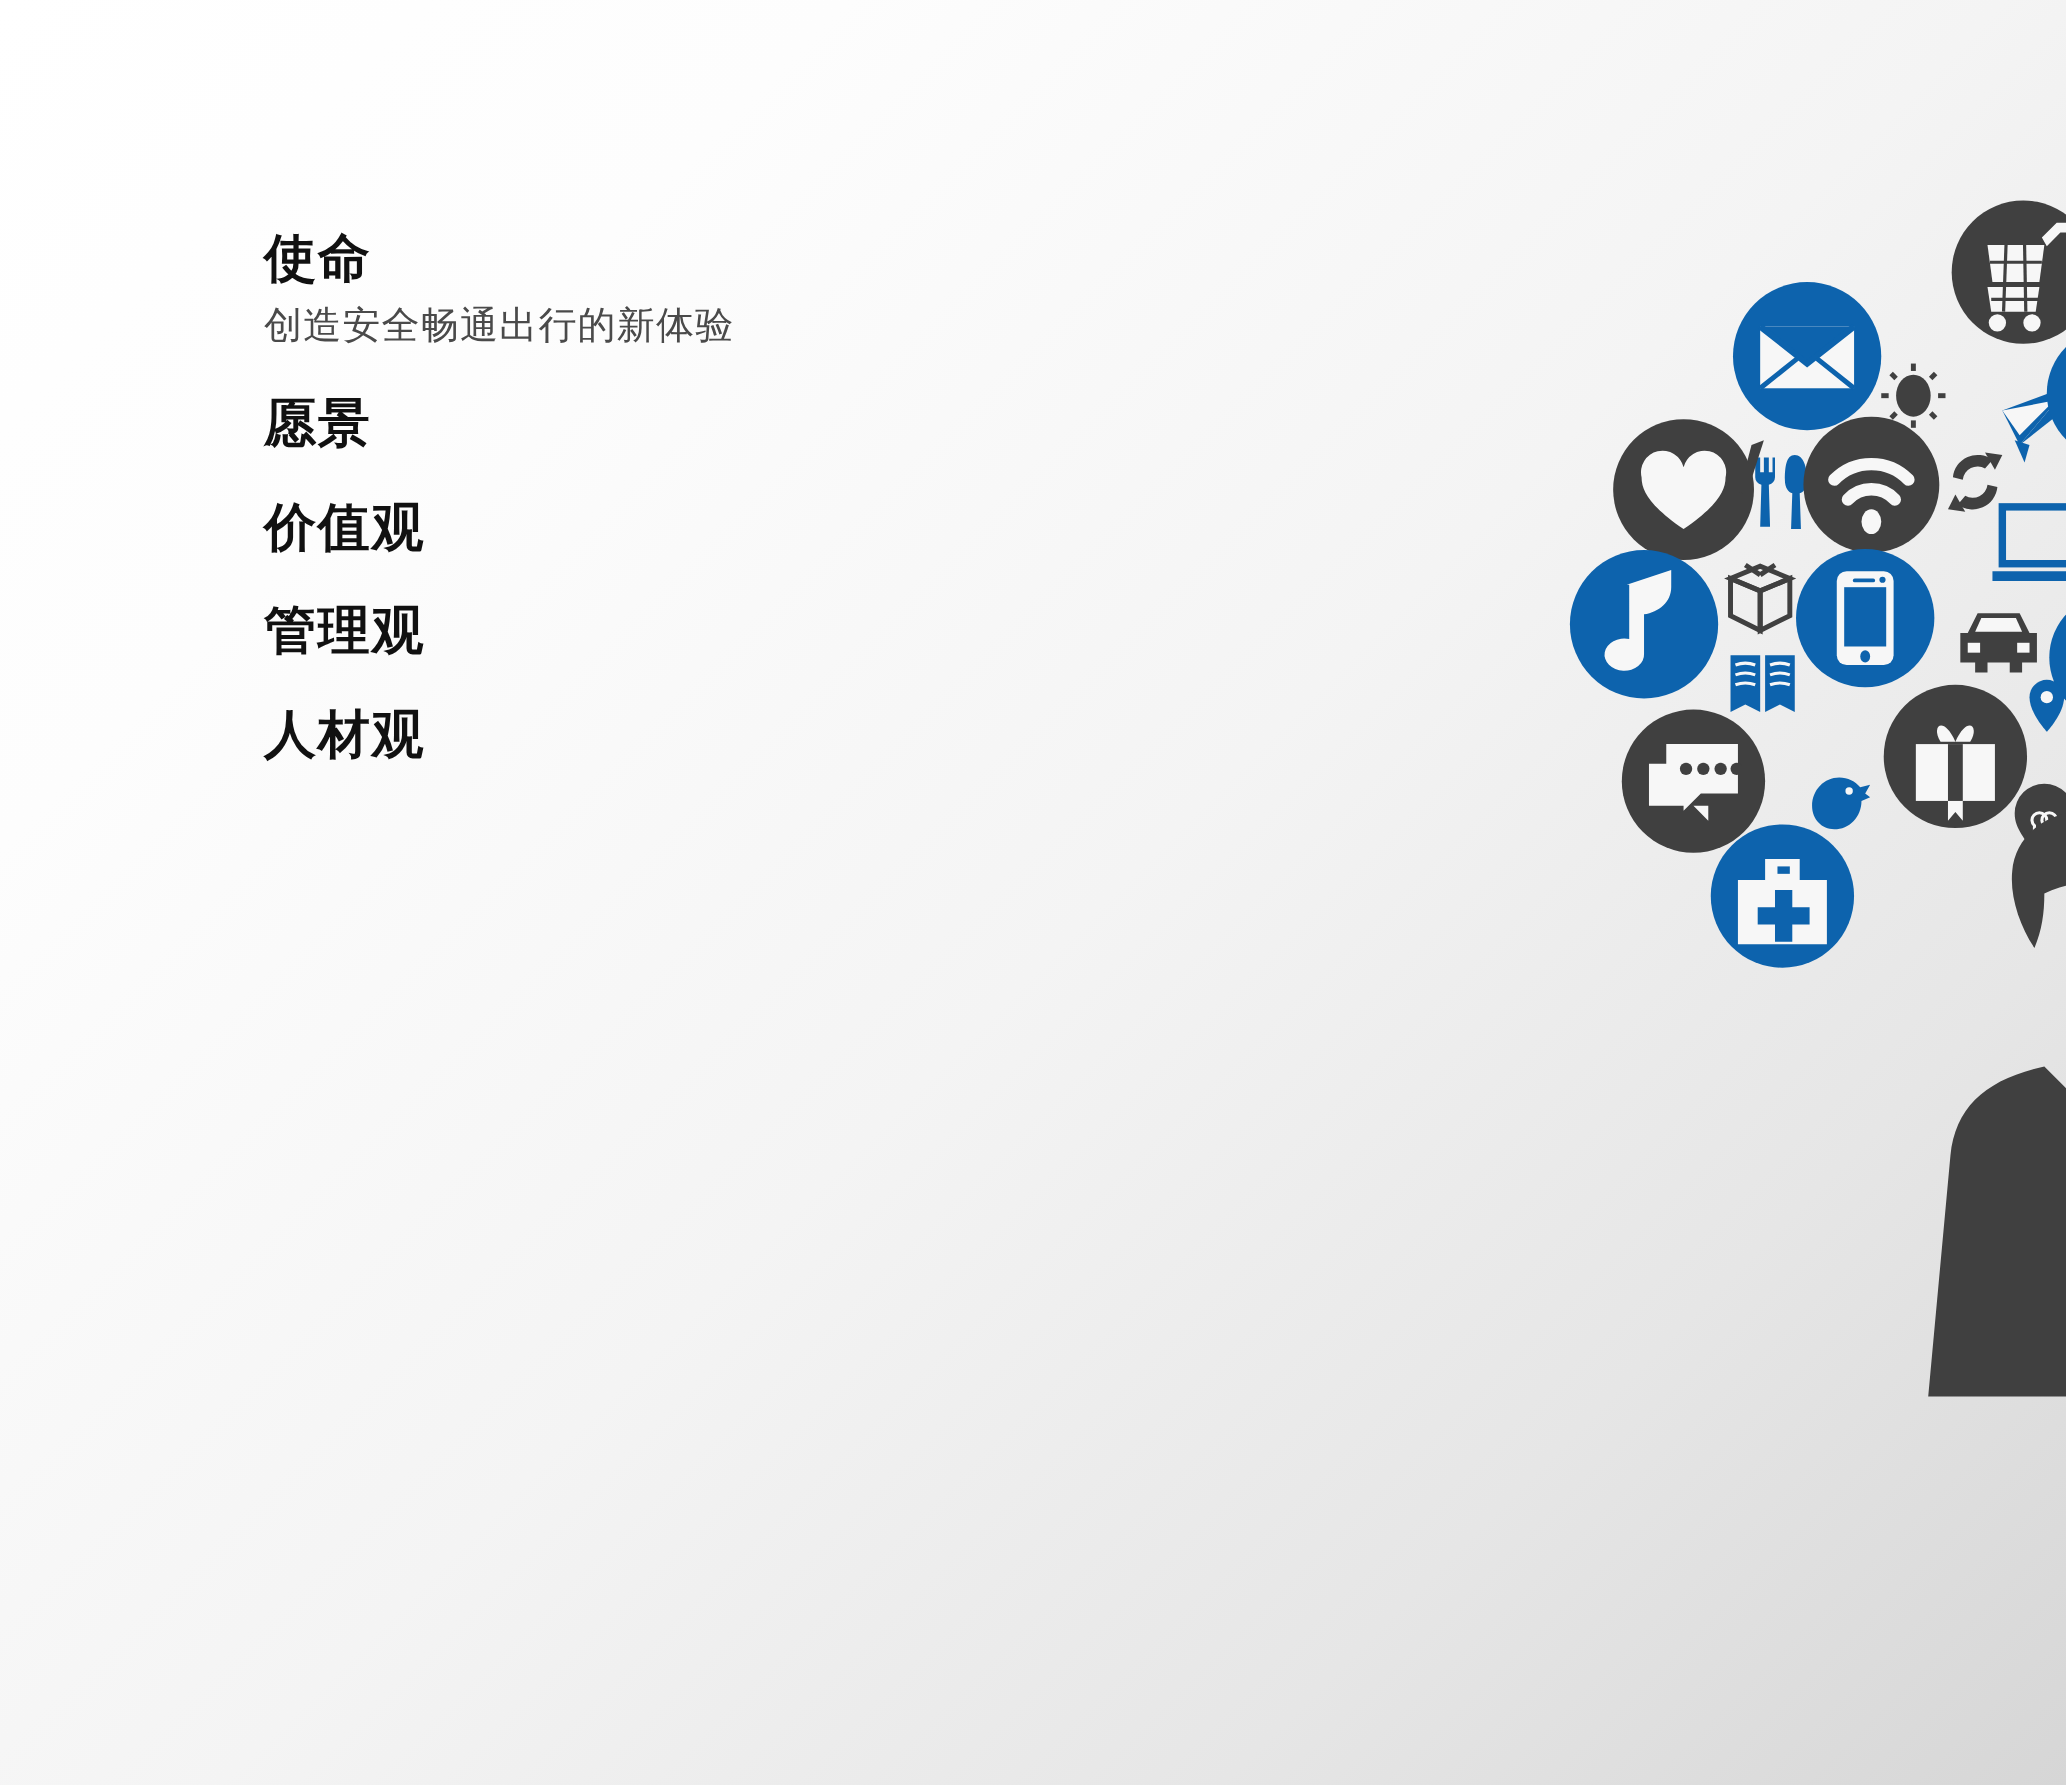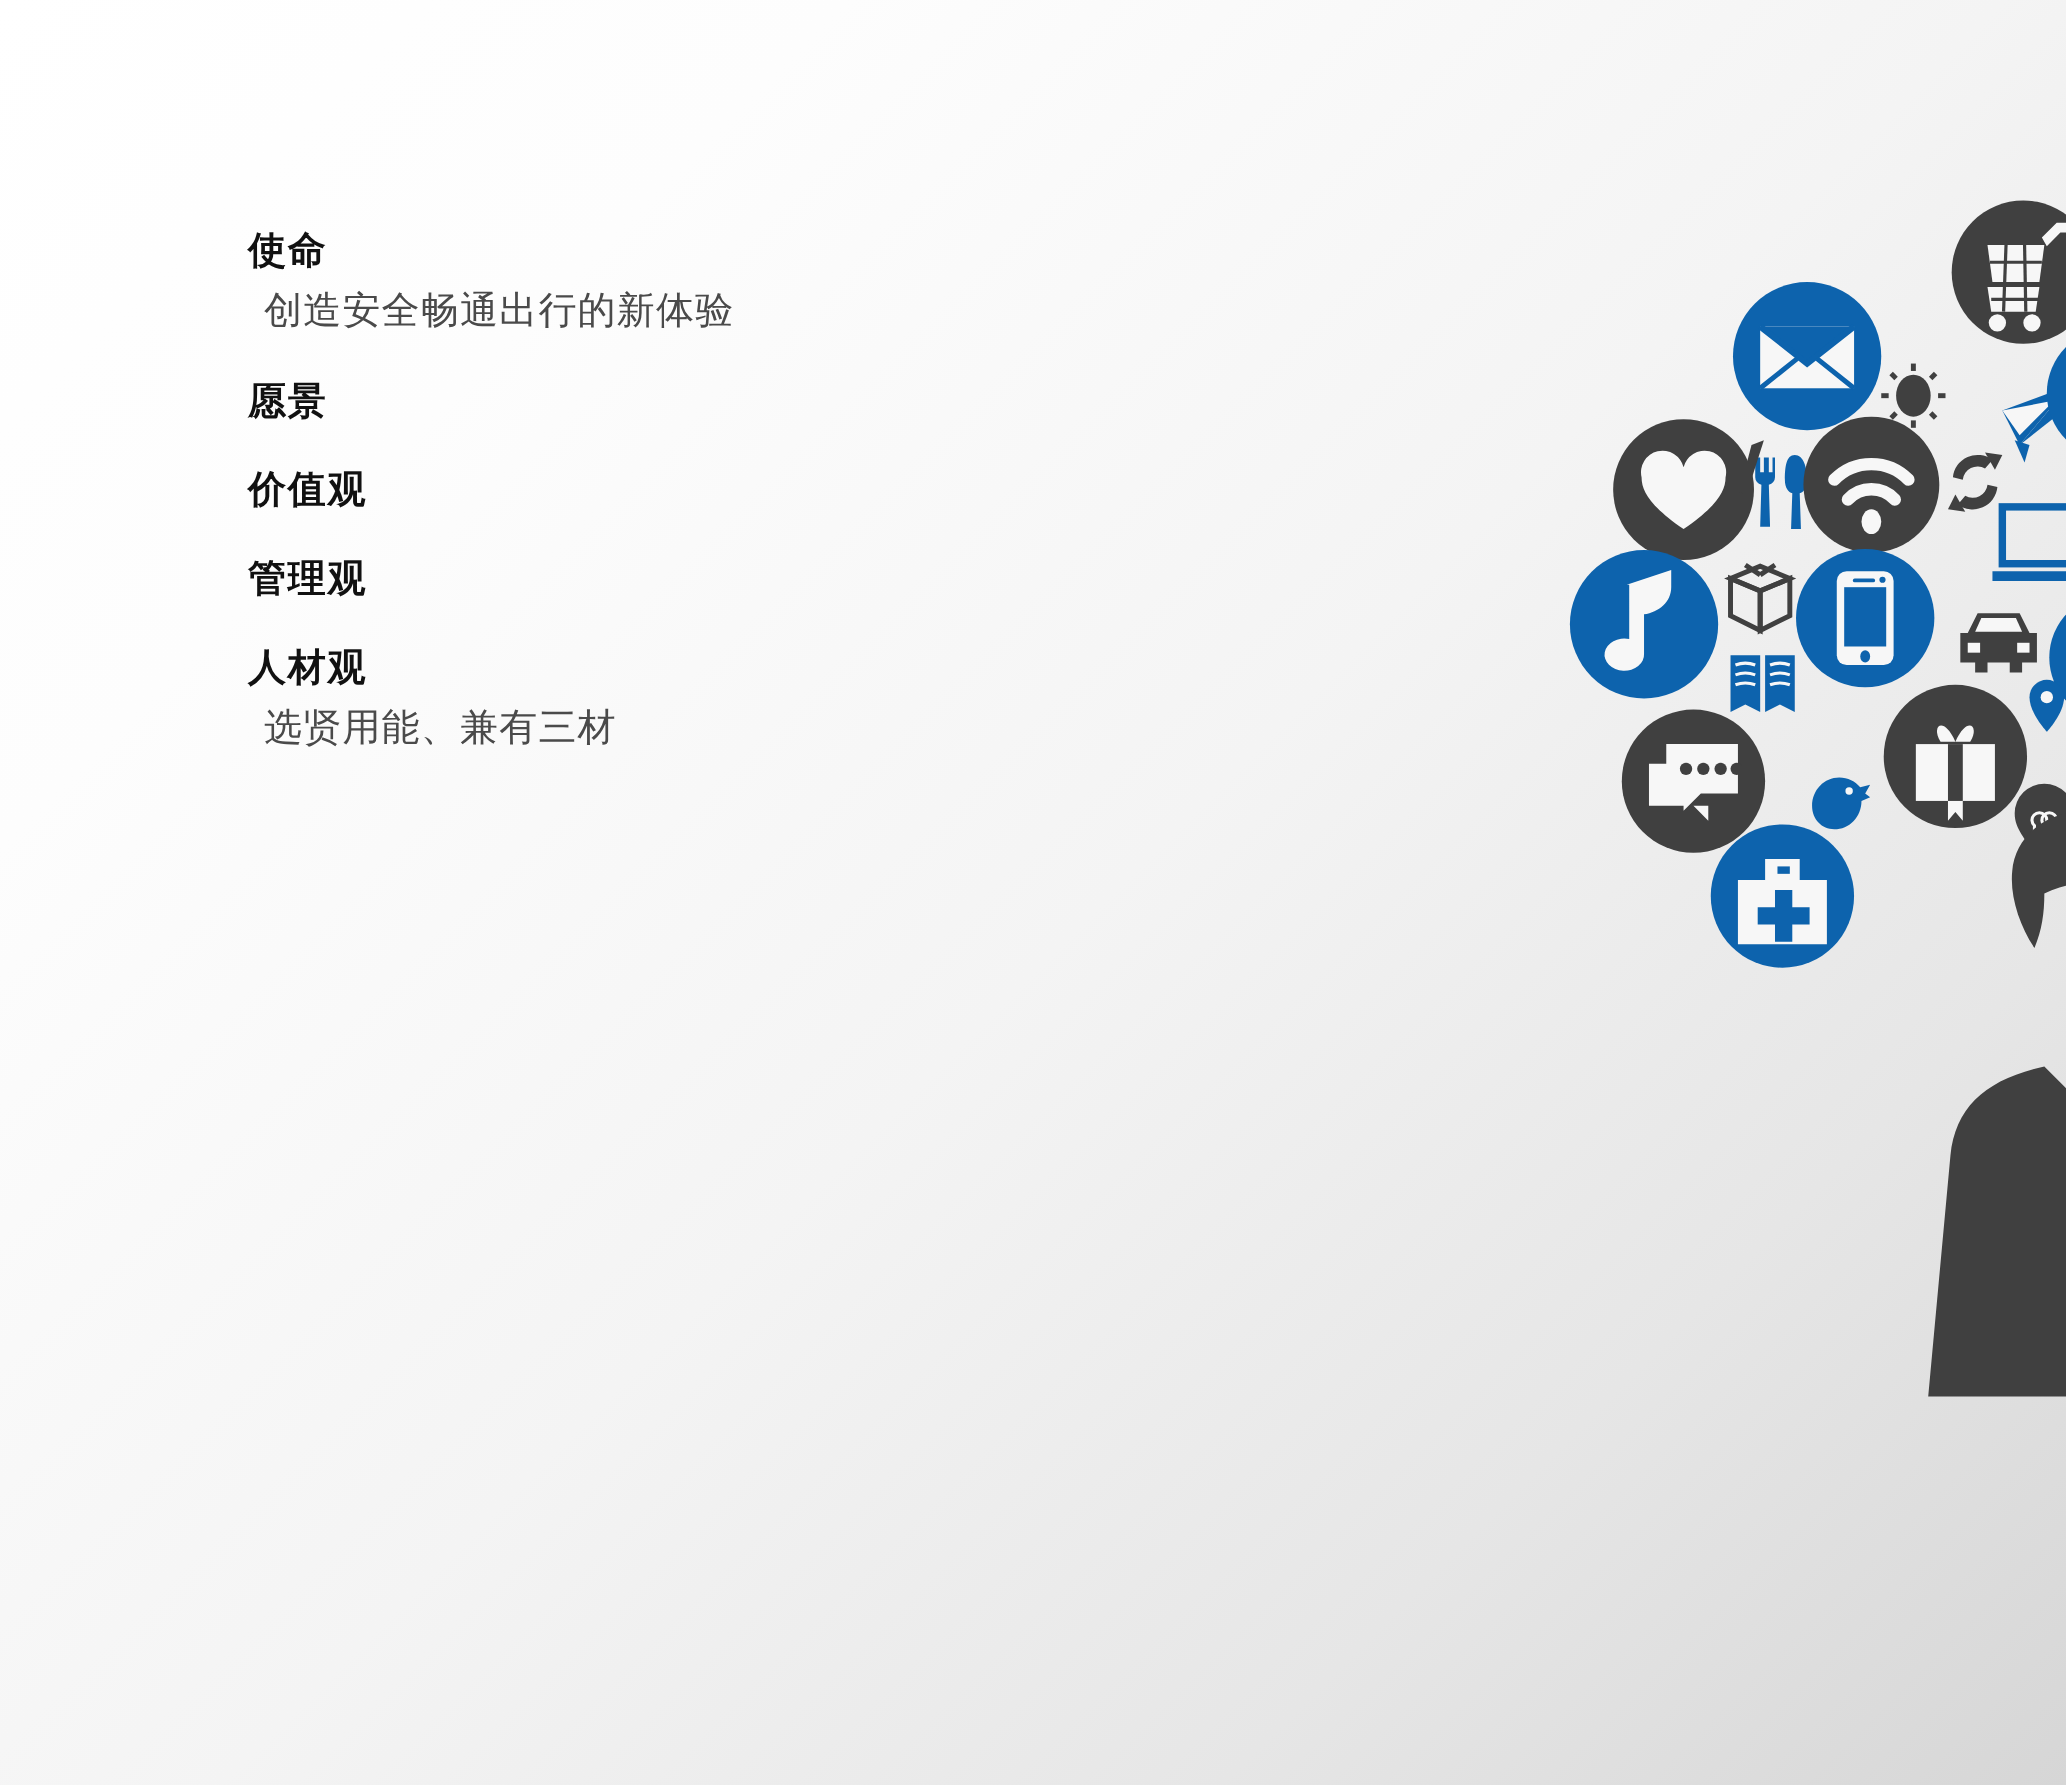--- a/index.html
+++ b/index.html
@@ -16,26 +16,26 @@
   .text-column {
     position: absolute;
     left: 248px;
     top: 231px;
     width: 1074px;
   }
   .value-block { margin-bottom: 49px; }
   .value-block:last-child { margin-bottom: 0; }
 
   .value-title {
-    font-size: 38px;
+    font-size: 52px;
     font-weight: bold;
     color: #111111;
     line-height: 1.05;
     letter-spacing: 1.7px;
-    margin: 0 0 18px 0;
+    margin: 0 0 18px 16px;
   }
   .value-desc {
     font-size: 38px;
     font-weight: normal;
     color: #4a4a4a;
     line-height: 1.15;
     letter-spacing: 1.2px;
     margin: 16px;
   }
 
@@ -66,21 +66,20 @@
   <div class="value-block">
     <h2 class="value-title">价值观</h2>
   </div>
 
   <div class="value-block">
     <h2 class="value-title">管理观</h2>
   </div>
 
   <div class="value-block">
     <h2 class="value-title">人材观</h2>
-    <p class="value-desc">选贤用能、兼有三材</p>
   </div>
 
 </div>
 
 <div class="illustration">
 <svg viewBox="0 0 1000 1070" xmlns="http://www.w3.org/2000/svg">
   <defs>
     
   </defs>
 

